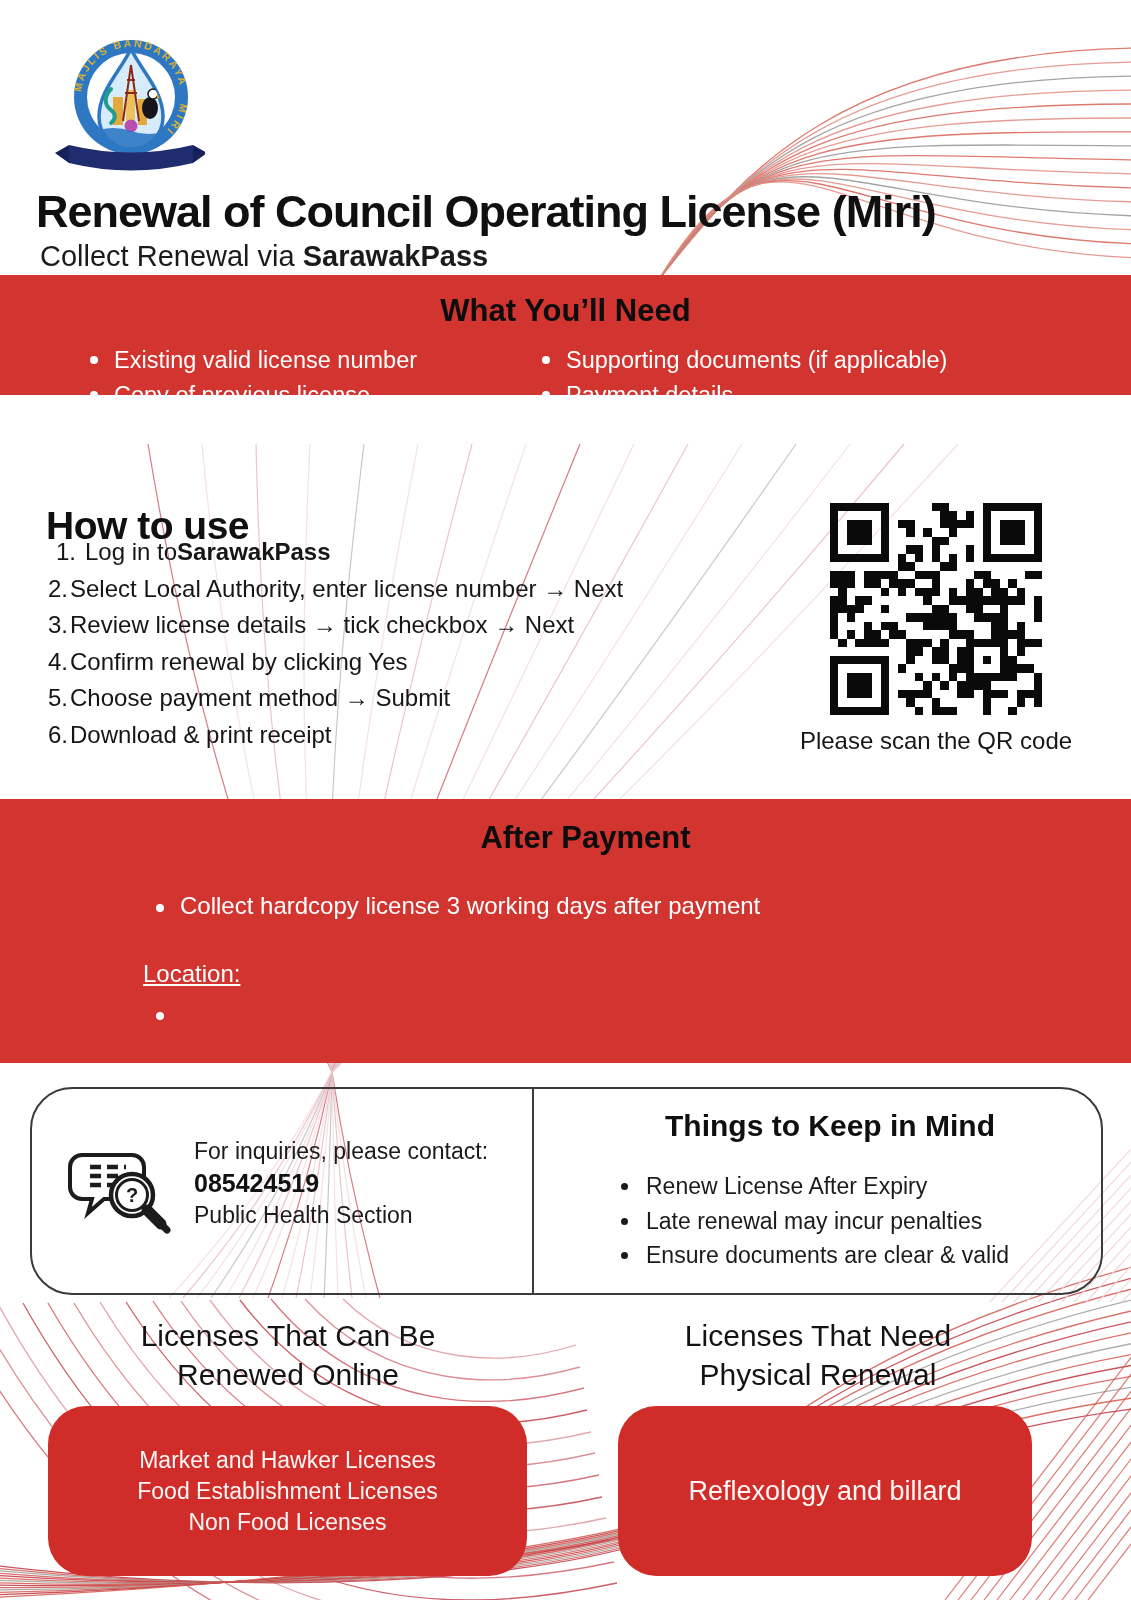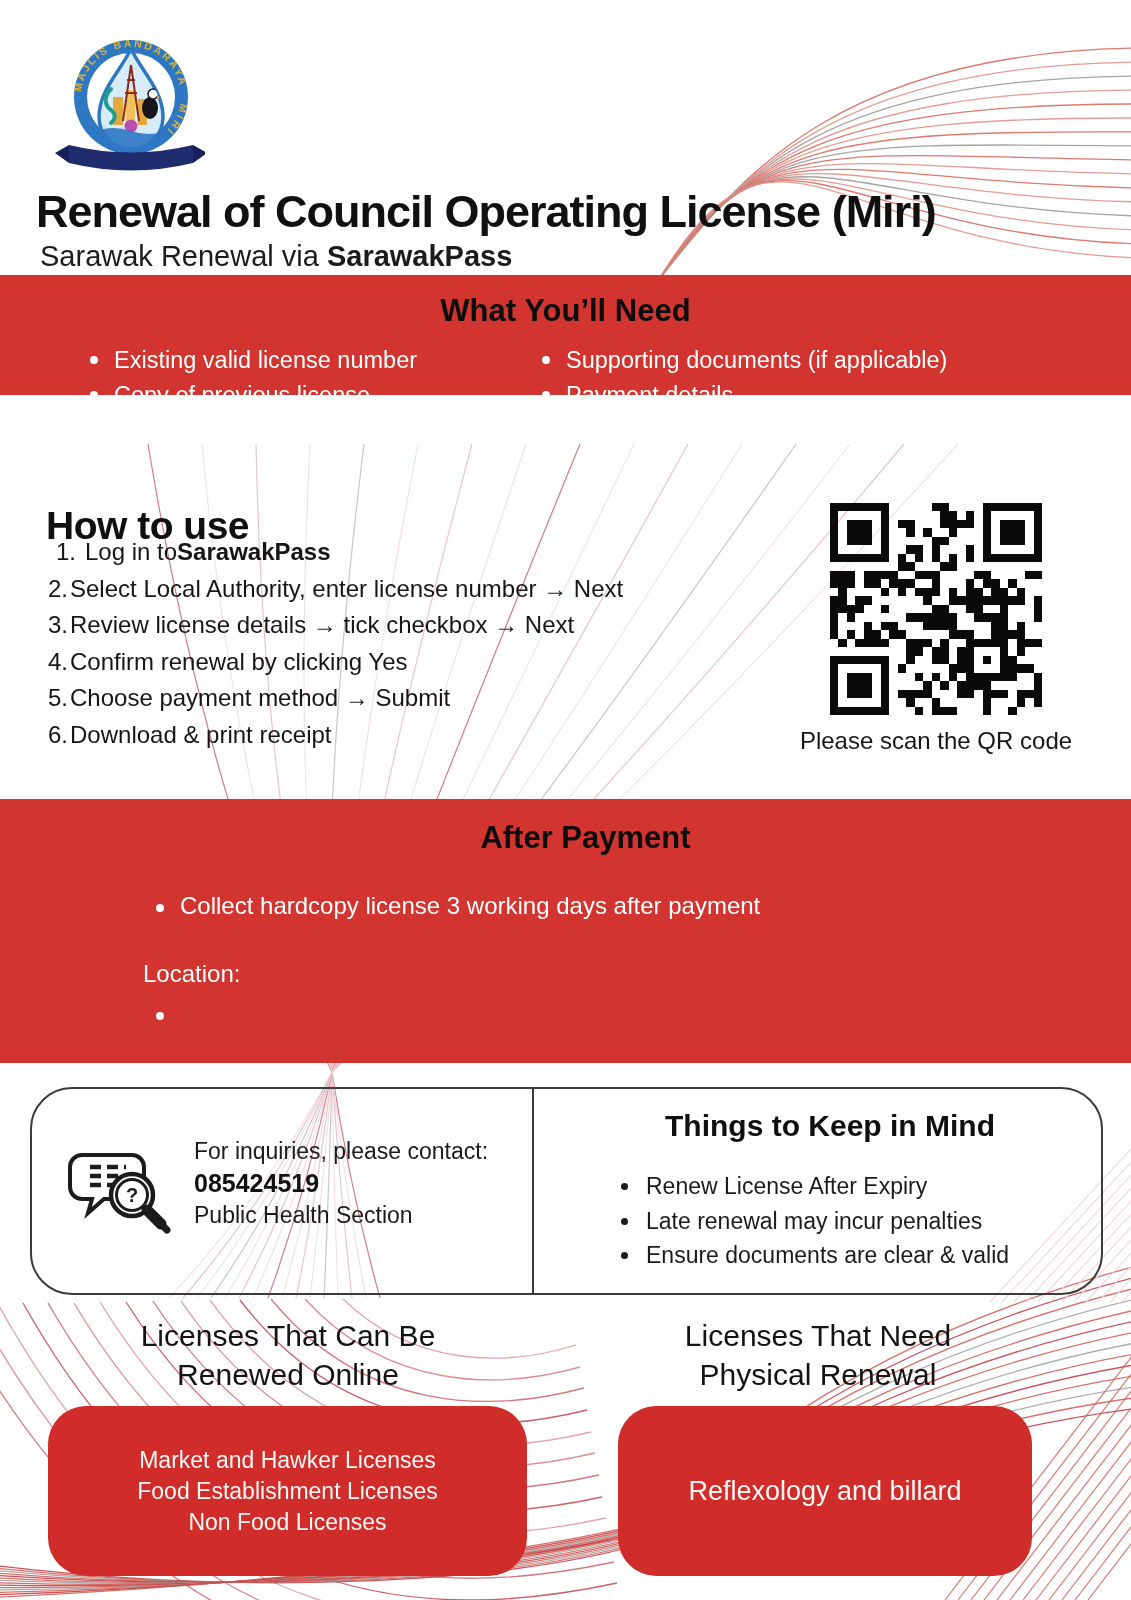--- a/index.html
+++ b/index.html
@@ -22,21 +22,21 @@
   .band1 h2{padding-top:18px;}
   .band2 h2{padding-top:21px;margin-left:40px;}
   .cols{position:absolute;left:90px;top:68px;display:flex;}
   .cols ul{list-style:none;margin:0;padding:0;}
   .cols .c1{width:452px;}
   .cols li,.b2row,.ib-right li{display:flex;}
   .cols li{font-size:23.5px;line-height:35px;}
   .dot{width:8px;height:8px;border-radius:50%;background:currentColor;flex:none;margin:13px 16px 0 0;}
   .b2row{position:absolute;font-size:24px;line-height:30px;}
   .b2-b1{left:156px;top:92px;width:900px;}
-  .b2-loc{left:143px;top:160px;}
+  .b2-loc{left:143px;top:160px;text-decoration:underline;}
   .b2-b2{left:156px;top:200px;width:930px;font-size:23.5px;}
 
   
   .howto-title{left:46px;top:472px;font-size:39px;font-weight:bold;letter-spacing:-.5px;color:#101010;}
   .steps{left:48px;top:534px;width:740px;font-size:24px;color:#161616;}
   .steps ol{list-style:none;margin:0;padding:0;}
   .steps li{display:flex;line-height:36.5px;white-space:nowrap;}
   .steps .num{margin-right:2px;}
   .steps li:first-child .num{margin-left:8px;margin-right:9px;}
   .steps b{font-weight:bold;}
@@ -183,21 +183,21 @@
       <path d="M104,58 L114,63 L104,66 Z" fill="#e8a020"></path>
       <path d="M58,56 C51,63 51,72 58,77 C63,81 63,86 58,90" stroke="#1f9e8e" stroke-width="4" fill="none" stroke-linecap="round"></path>
       <circle cx="78" cy="93" r="6.5" fill="#b94fb0"></circle>
       <path d="M44,98 Q60,92 78,98 T112,98 L112,118 L44,118 Z" fill="#2e77c3" opacity=".9"></path>
     </g>
     <path d="M16,112 Q78,127 140,112 L140,130 Q78,145 16,130 Z" fill="#1f2c6e"></path>
     <path d="M16,112 L2,120 L16,130 Z M140,112 L154,120 L140,130 Z" fill="#16205a"></path>
   </svg>
 
   <h1 class="layer title">Renewal of Council Operating License (Miri)</h1>
-  <p class="layer subtitle"><span>Sarawak Renewal via </span><b>SarawakPass</b></p>
+  <p class="layer subtitle"><span>Collect Renewal via </span><b>SarawakPass</b></p>
 
   <section class="layer band band1">
     <h2>What You’ll Need</h2>
     <div class="cols">
       <ul class="c1">
         <li>
             <span class="dot"></span>
             <span>Existing valid license number</span>
           </li>
         <li>

